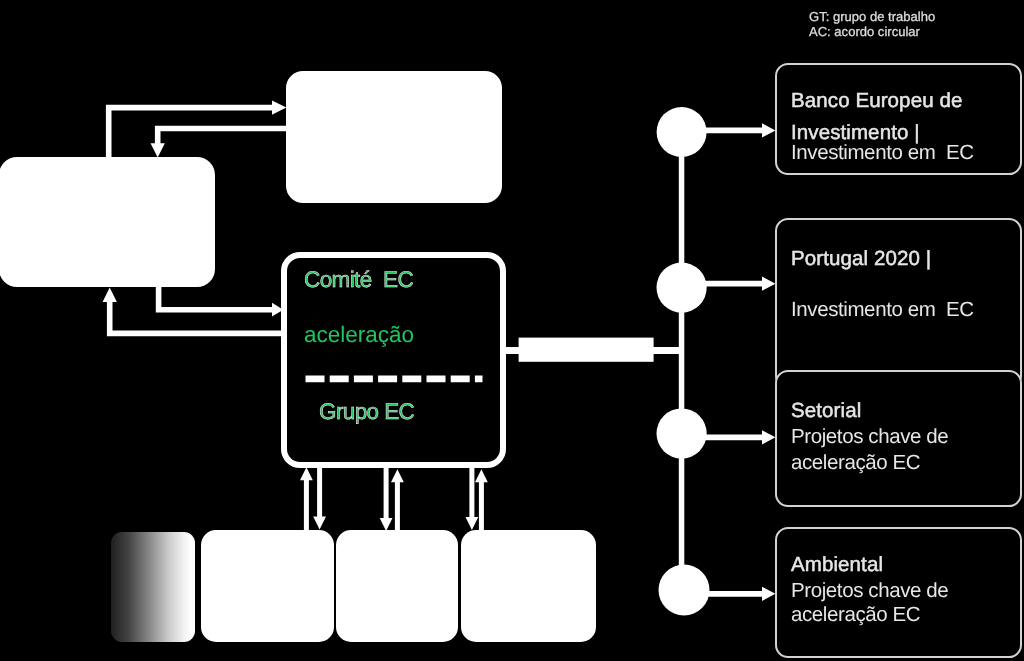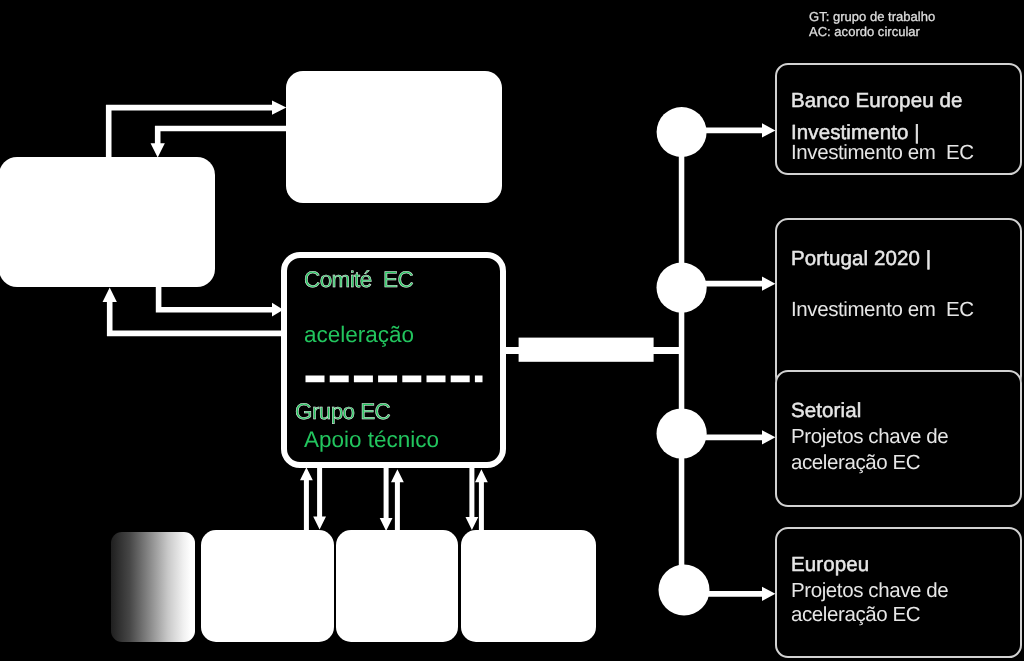--- a/index.html
+++ b/index.html
@@ -79,39 +79,38 @@
   <div class="wbox" style="left:200.5px;top:530px;width:133.2px;height:112.2px;border-radius:15px;"></div>
   <div class="wbox" style="left:336.2px;top:530px;width:122.1px;height:112.2px;border-radius:15px;"></div>
   <div class="wbox" style="left:460.6px;top:530px;width:135.1px;height:112.2px;border-radius:15px;"></div>
 
   <svg class="layer" viewBox="0 0 1024 661">
     <line x1="305.5" y1="378.8" x2="482.5" y2="378.8" stroke="#ffffff" stroke-width="6.8" stroke-dasharray="19 5.2"></line>
   </svg>
 
   <div class="ctext bold" style="left:303.5px;top:268.6px;">Comité  EC</div>
   <div class="ctext" style="left:303.5px;top:324.1px;">aceleração</div>
-  <div class="ctext bold" style="left:295px;top:401.1px;">Grupo EC</div>
-  <div class="ctext" style="left:303.5px;top:429.1px;">Apoio técnico</div>
+  <div class="ctext bold" style="left:319px;top:401.1px;">Grupo EC</div>
 
   <div class="rbox" style="left:774.9px;top:63px;width:247.3px;height:112px;">
     <div class="rtext bold" style="left:14.3px;top:26.1px;">Banco Europeu de</div>
     <div class="rtext bold" style="left:14.3px;top:52.0px;margin-top:6px;">Investimento |</div>
     <div class="rtext" style="left:14.3px;top:77.8px;">Investimento em  EC</div>
   </div>
 
   <div class="rbox" style="left:774.9px;top:217.7px;width:247.3px;height:171px;text-align:right;">
     <div class="rtext bold" style="left:14.3px;top:29.2px;">Portugal 2020 |</div>
     <div class="rtext" style="left:14.3px;top:80.1px;">Investimento em  EC</div>
   </div>
 
   <div class="rbox" style="left:774.9px;top:369.8px;width:247.3px;height:137px;">
     <div class="rtext bold" style="left:14.3px;top:29.1px;">Setorial</div>
     <div class="rtext" style="left:14.3px;top:55.2px;">Projetos chave de</div>
     <div class="rtext" style="left:14.3px;top:81.3px;">aceleração EC</div>
   </div>
 
   <div class="rbox" style="left:774.9px;top:526.7px;width:247.3px;height:131.7px;">
-    <div class="rtext bold" style="left:14.3px;top:26.5px;">Europeu</div>
+    <div class="rtext bold" style="left:14.3px;top:26.5px;">Ambiental</div>
     <div class="rtext" style="left:14.3px;top:52.5px;">Projetos chave de</div>
     <div class="rtext" style="left:14.3px;top:76.7px;">aceleração EC</div>
   </div>
 
 </div>
 
 </body></html>

